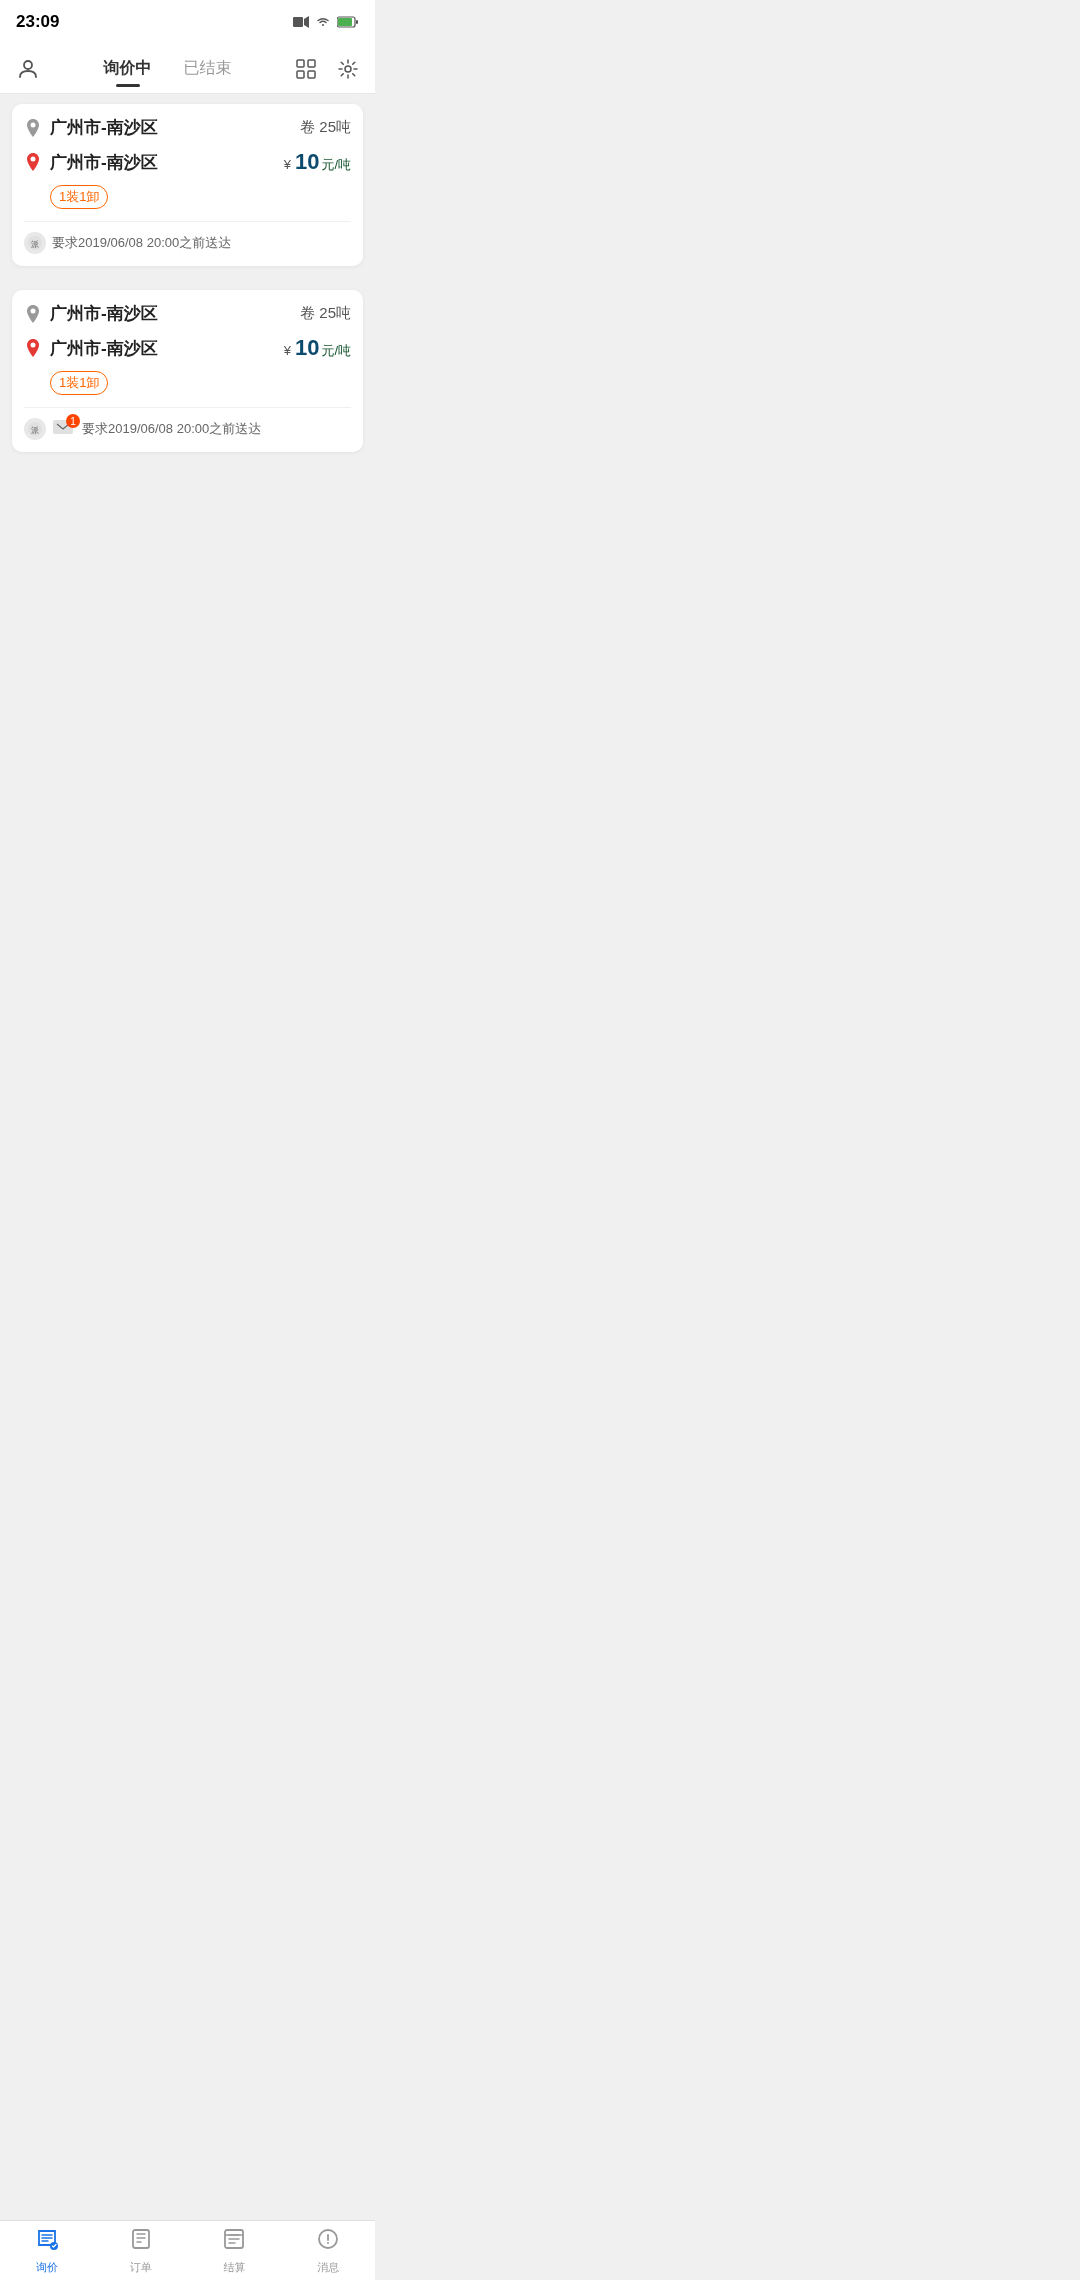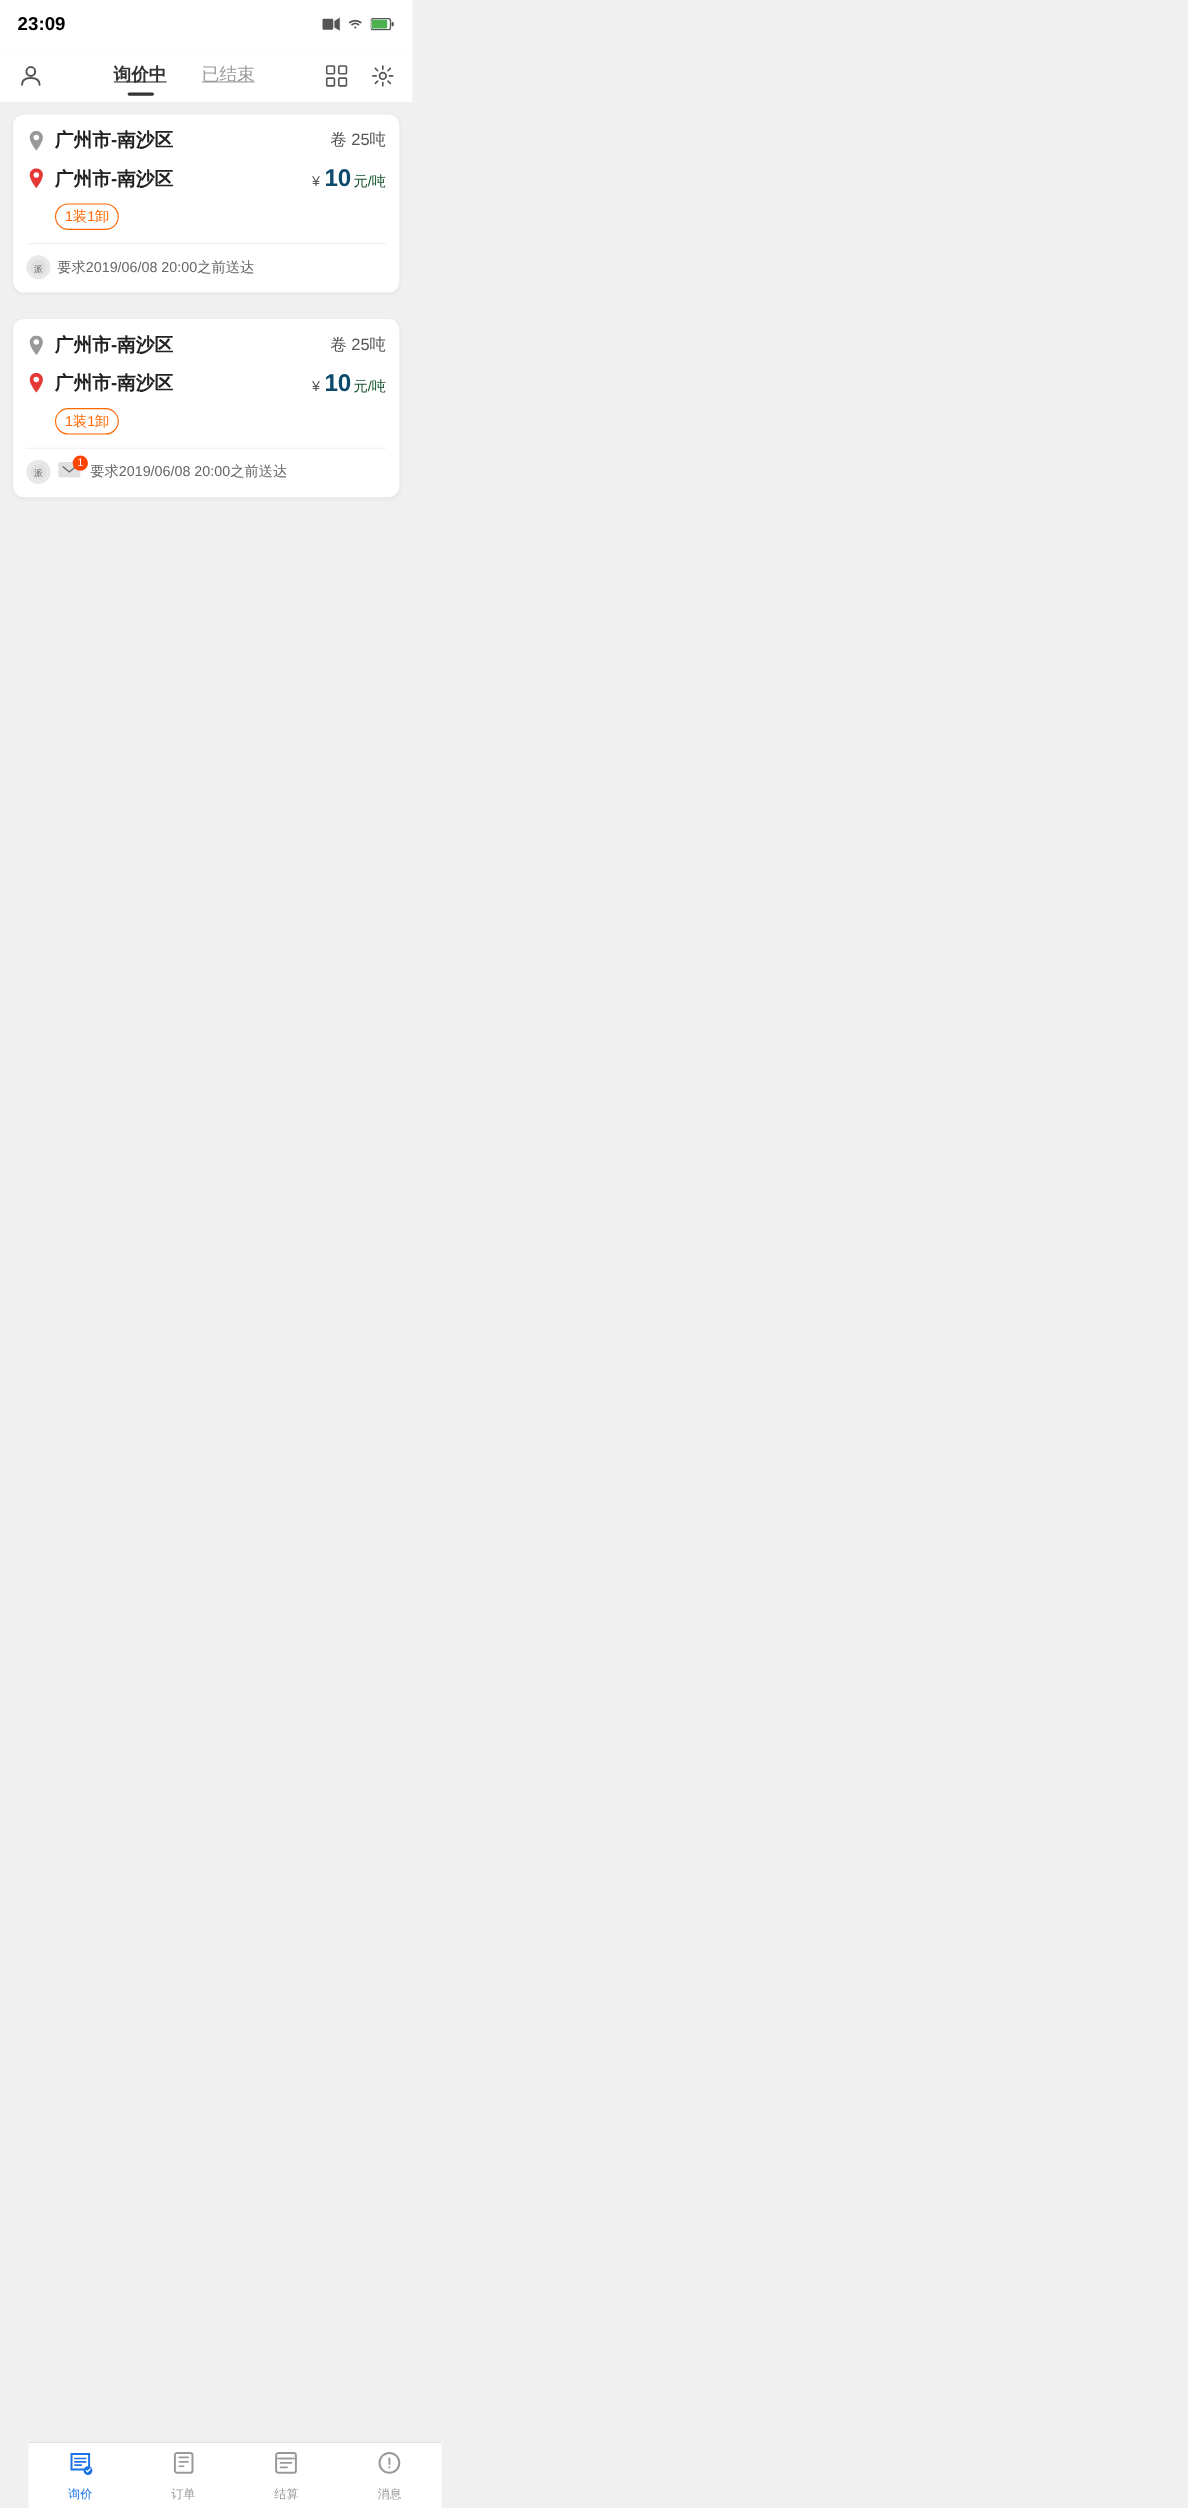--- a/index.html
+++ b/index.html
@@ -50,21 +50,20 @@
       display: flex;
       justify-content: center;
       gap: 32px;
     }
     .nav-tab {
       font-size: 16px;
       color: #999;
       padding: 4px 0;
       cursor: pointer;
       position: relative;
-      text-decoration: underline;
     }
     .nav-tab.active {
       color: #333;
       font-weight: 600;
     }
     .nav-tab.active::after {
       content: '';
       position: absolute;
       bottom: -4px;
       left: 50%;
@@ -219,21 +218,20 @@
     .bottom-nav {
       position: fixed;
       bottom: 0;
       left: 0;
       width: 375px;
       height: 60px;
       background: #fff;
       border-top: 1px solid #e0e0e0;
       display: flex;
       align-items: center;
-      margin-left: 26px;
     }
     .bottom-tab {
       flex: 1;
       display: flex;
       flex-direction: column;
       align-items: center;
       justify-content: center;
       gap: 3px;
       cursor: pointer;
     }

